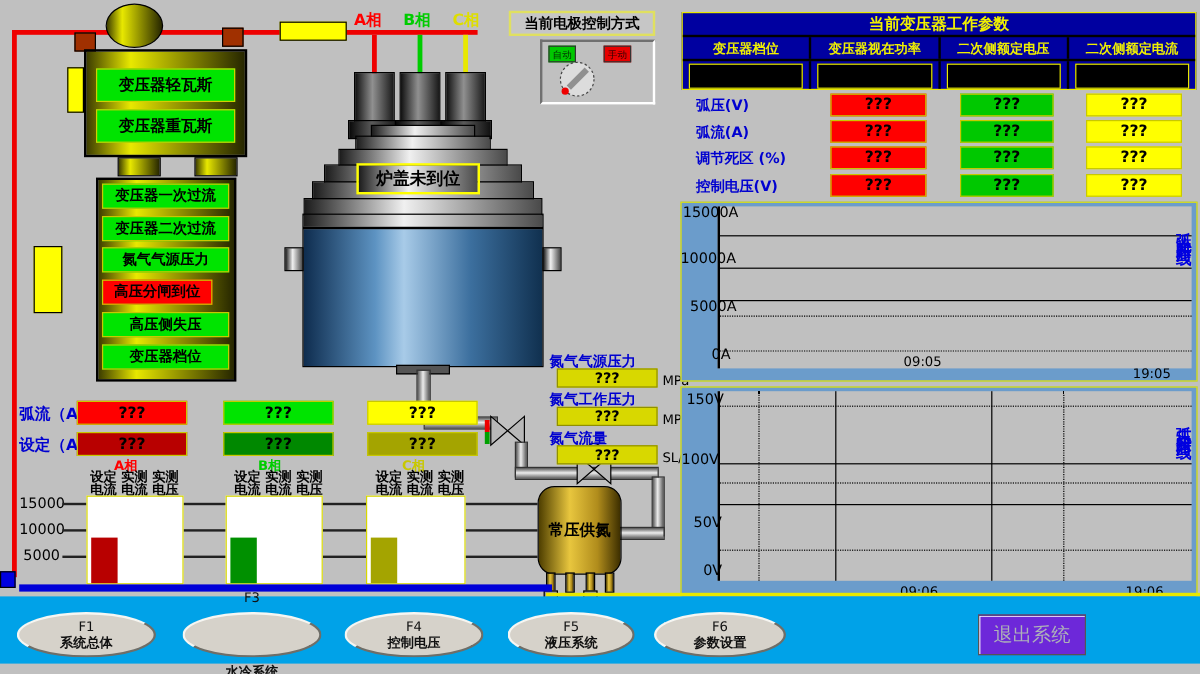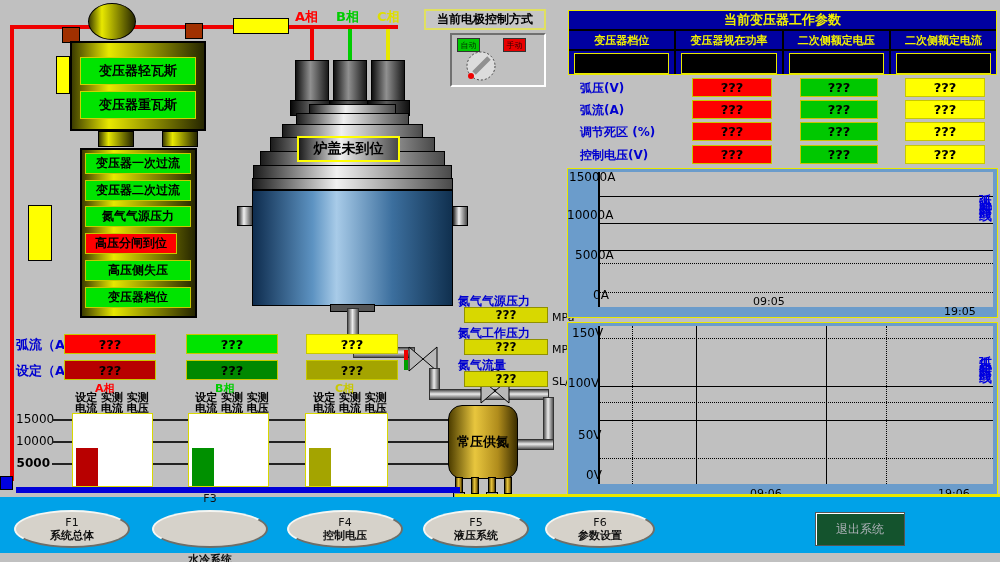--- a/index.html
+++ b/index.html
@@ -160,21 +160,21 @@
   <div class="abs hdr2 ctr" style="left:182px;top:391px;width:100px;height:24px;flex-direction:column;">
     <div>设定 实测 实测</div>
     <div>电流 电流 电压</div>
   </div>
   <div class="abs hdr2 ctr" style="left:300px;top:391px;width:100px;height:24px;flex-direction:column;">
     <div>设定 实测 实测</div>
     <div>电流 电流 电压</div>
   </div>
   <div class="abs tick" style="left:16px;top:412px;width:34px;text-align:right;">15000</div>
   <div class="abs tick" style="left:16px;top:434px;width:34px;text-align:right;">10000</div>
-  <div class="abs tick" style="left:16px;top:456px;width:34px;text-align:right;font-weight:bold;">5000</div>
+  <div class="abs tick" style="left:16px;top:456px;width:34px;text-align:right;">5000</div>
   <div class="abs" style="left:52px;top:419px;width:396px;border-top:2px solid #222;z-index:0;"></div>
   <div class="abs" style="left:52px;top:441px;width:396px;border-top:2px solid #222;z-index:0;"></div>
   <div class="abs" style="left:52px;top:463px;width:396px;border-top:2px solid #222;z-index:0;"></div>
   <div class="abs" style="left:72px;top:413px;width:81px;height:74px;background:#fff;border:1px solid #d8d800;z-index:1;"></div>
   <div class="abs" style="left:188px;top:413px;width:81px;height:74px;background:#fff;border:1px solid #d8d800;z-index:1;"></div>
   <div class="abs" style="left:305px;top:413px;width:83px;height:74px;background:#fff;border:1px solid #d8d800;z-index:1;"></div>
   <div class="abs" style="left: 76px; top: 448px; width: 22px; height: 38px; z-index: 2; background: rgb(184, 0, 0);"></div>
   <div class="abs" style="left: 192px; top: 448px; width: 22px; height: 38px; z-index: 2; background: rgb(0, 144, 0);"></div>
   <div class="abs" style="left: 309px; top: 448px; width: 22px; height: 38px; z-index: 2; background: rgb(164, 164, 0);"></div>
   <div class="abs" style="left:16px;top:487px;width:444px;height:6px;background:#0000d8;z-index:2;"></div>
@@ -271,15 +271,15 @@
     <div style="font-weight:bold;">控制电压</div>
   </div>
   <div class="abs ellipse" style="left:423px;top:510px;width:106px;height:38px;">
     <div>F5</div>
     <div style="font-weight:bold;">液压系统</div>
   </div>
   <div class="abs ellipse" style="left:545px;top:510px;width:110px;height:38px;">
     <div>F6</div>
     <div style="font-weight:bold;">参数设置</div>
   </div>
-  <div class="abs ctr" style="left:815px;top:512px;width:90px;height:34px;background:#14532d;border:1px solid #555;box-shadow:inset 1px 1px 0 #fff;font-size:12px;color:#aeb2b8;">退出系统</div>
+  <div class="abs ctr" style="left:815px;top:512px;width:90px;height:34px;background:#6d28d9;border:1px solid #555;box-shadow:inset 1px 1px 0 #fff;font-size:16px;color:#aeb2b8;">退出系统</div>
 
 </div>
 
 </body></html>

